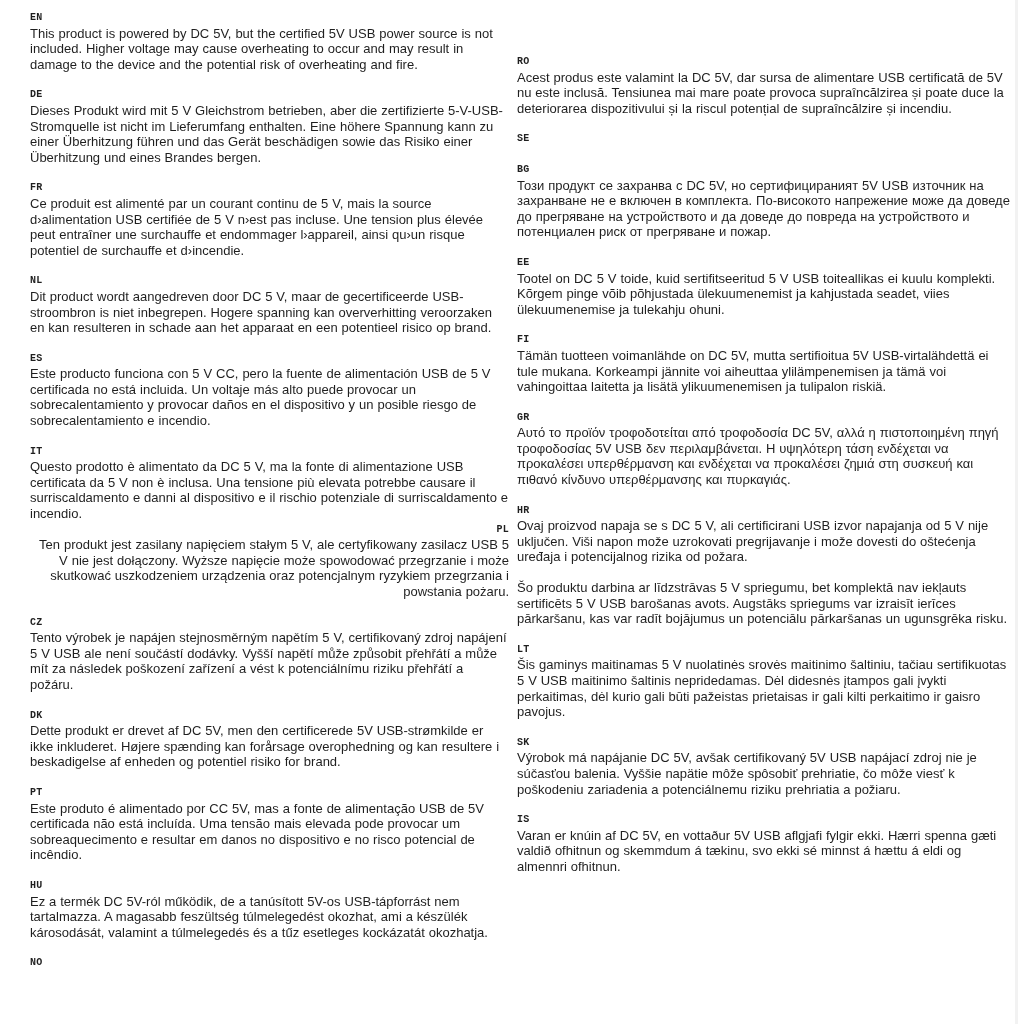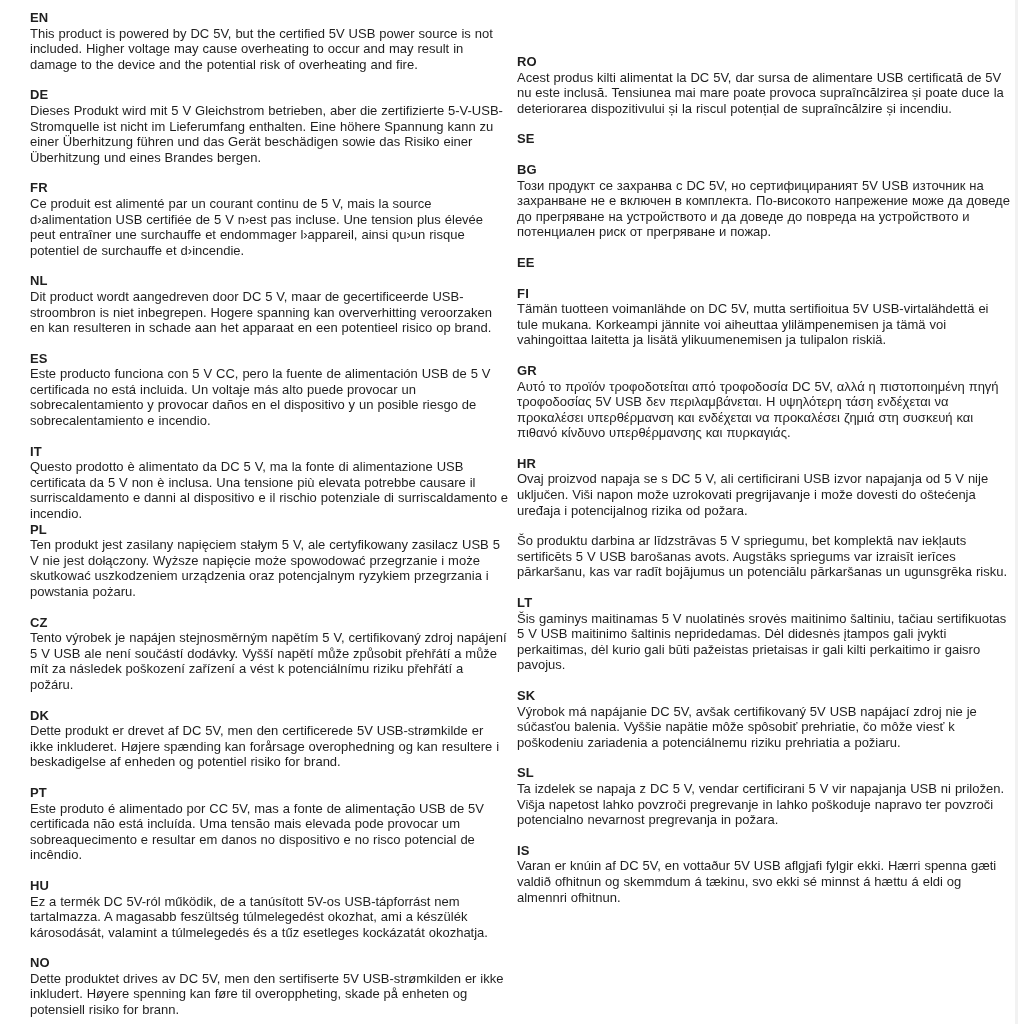--- a/index.html
+++ b/index.html
@@ -18,27 +18,28 @@
   }
   .column {
     position: absolute;
     top: 10px;
     display: flex;
     flex-direction: column;
   }
   #col-left  { left: 30px;  width: 479px; }
   #col-right { left: 517px; width: 496px; margin-top: 44px; }
   .lang-block { margin-bottom: 15px; }
-  .lang-block.tight { margin-top: -15px; }
+  .lang-block.tight { margin-top: -15px; text-align: right; }
   .lang-code {
-    font-size: 13px;
+    font-size: 10px;
     line-height: 15.6px;
     font-weight: 700;
     margin: 0;
     letter-spacing: 0.2px;
+    font-family: Liberation Mono, monospace;
   }
   .lang-text {
     font-size: 13px;
     line-height: 15.6px;
     margin: 0;
     word-spacing: 0.3px;
   }
   .scan-edge {
     position: absolute;
     right: 6px;
@@ -92,37 +93,37 @@
     <div class="lang-block">
       <div class="lang-code">PT</div>
       <div class="lang-text">Este produto é alimentado por CC 5V, mas a fonte de alimentação USB de 5V certificada não está incluída. Uma tensão mais elevada pode provocar um sobreaquecimento e resultar em danos no dispositivo e no risco potencial de incêndio.</div>
     </div>
     <div class="lang-block">
       <div class="lang-code">HU</div>
       <div class="lang-text">Ez a termék DC 5V-ról működik, de a tanúsított 5V-os USB-tápforrást nem tartalmazza. A magasabb feszültség túlmelegedést okozhat, ami a készülék károsodását, valamint a túlmelegedés és a tűz esetleges kockázatát okozhatja.</div>
     </div>
     <div class="lang-block">
       <div class="lang-code">NO</div>
-      <div class="lang-text">Dette produktet drives av DC 5V, men den sertifiserte 5V USB-strømkilden er ikke inkludert. Høyere spenning kan føre til overoppheting, skade på enheten og potensiell risiko for brann.</div>
     </div>
   </div>
 <div id="col-right" class="column">
     <div class="lang-block">
       <div class="lang-code">RO</div>
-      <div class="lang-text">Acest produs kilti alimentat la DC 5V, dar sursa de alimentare USB certificată de 5V nu este inclusă. Tensiunea mai mare poate provoca supraîncălzirea și poate duce la deteriorarea dispozitivului și la riscul potențial de supraîncălzire și incendiu.</div>
+      <div class="lang-text">Acest produs este valamint la DC 5V, dar sursa de alimentare USB certificată de 5V nu este inclusă. Tensiunea mai mare poate provoca supraîncălzirea și poate duce la deteriorarea dispozitivului și la riscul potențial de supraîncălzire și incendiu.</div>
     </div>
     <div class="lang-block">
       <div class="lang-code">SE</div>
     </div>
     <div class="lang-block">
       <div class="lang-code">BG</div>
       <div class="lang-text">Този продукт се захранва с DC 5V, но сертифицираният 5V USB източник на захранване не е включен в комплекта. По-високото напрежение може да доведе до прегряване на устройството и да доведе до повреда на устройството и потенциален риск от прегряване и пожар.</div>
     </div>
     <div class="lang-block">
       <div class="lang-code">EE</div>
+      <div class="lang-text">Tootel on DC 5 V toide, kuid sertifitseeritud 5 V USB toiteallikas ei kuulu komplekti. Kõrgem pinge võib põhjustada ülekuumenemist ja kahjustada seadet, viies ülekuumenemise ja tulekahju ohuni.</div>
     </div>
     <div class="lang-block">
       <div class="lang-code">FI</div>
       <div class="lang-text">Tämän tuotteen voimanlähde on DC 5V, mutta sertifioitua 5V USB-virtalähdettä ei tule mukana. Korkeampi jännite voi aiheuttaa ylilämpenemisen ja tämä voi vahingoittaa laitetta ja lisätä ylikuumenemisen ja tulipalon riskiä.</div>
     </div>
     <div class="lang-block">
       <div class="lang-code">GR</div>
       <div class="lang-text">Αυτό το προϊόν τροφοδοτείται από τροφοδοσία DC 5V, αλλά η πιστοποιημένη πηγή τροφοδοσίας 5V USB δεν περιλαμβάνεται. Η υψηλότερη τάση ενδέχεται να προκαλέσει υπερθέρμανση και ενδέχεται να προκαλέσει ζημιά στη συσκευή και πιθανό κίνδυνο υπερθέρμανσης και πυρκαγιάς.</div>
     </div>
     <div class="lang-block">
@@ -134,21 +135,17 @@
     </div>
     <div class="lang-block">
       <div class="lang-code">LT</div>
       <div class="lang-text">Šis gaminys maitinamas 5 V nuolatinės srovės maitinimo šaltiniu, tačiau sertifikuotas 5 V USB maitinimo šaltinis nepridedamas. Dėl didesnės įtampos gali įvykti perkaitimas, dėl kurio gali būti pažeistas prietaisas ir gali kilti perkaitimo ir gaisro pavojus.</div>
     </div>
     <div class="lang-block">
       <div class="lang-code">SK</div>
       <div class="lang-text">Výrobok má napájanie DC 5V, avšak certifikovaný 5V USB napájací zdroj nie je súčasťou balenia. Vyššie napätie môže spôsobiť prehriatie, čo môže viesť k poškodeniu zariadenia a potenciálnemu riziku prehriatia a požiaru.</div>
     </div>
     <div class="lang-block">
-      <div class="lang-code">SL</div>
-      <div class="lang-text">Ta izdelek se napaja z DC 5 V, vendar certificirani 5 V vir napajanja USB ni priložen. Višja napetost lahko povzroči pregrevanje in lahko poškoduje napravo ter povzroči potencialno nevarnost pregrevanja in požara.</div>
-    </div>
-    <div class="lang-block">
       <div class="lang-code">IS</div>
       <div class="lang-text">Varan er knúin af DC 5V, en vottaður 5V USB aflgjafi fylgir ekki. Hærri spenna gæti valdið ofhitnun og skemmdum á tækinu, svo ekki sé minnst á hættu á eldi og almennri ofhitnun.</div>
     </div>
   </div>
 <div class="scan-edge"></div>
 
 </body></html>

